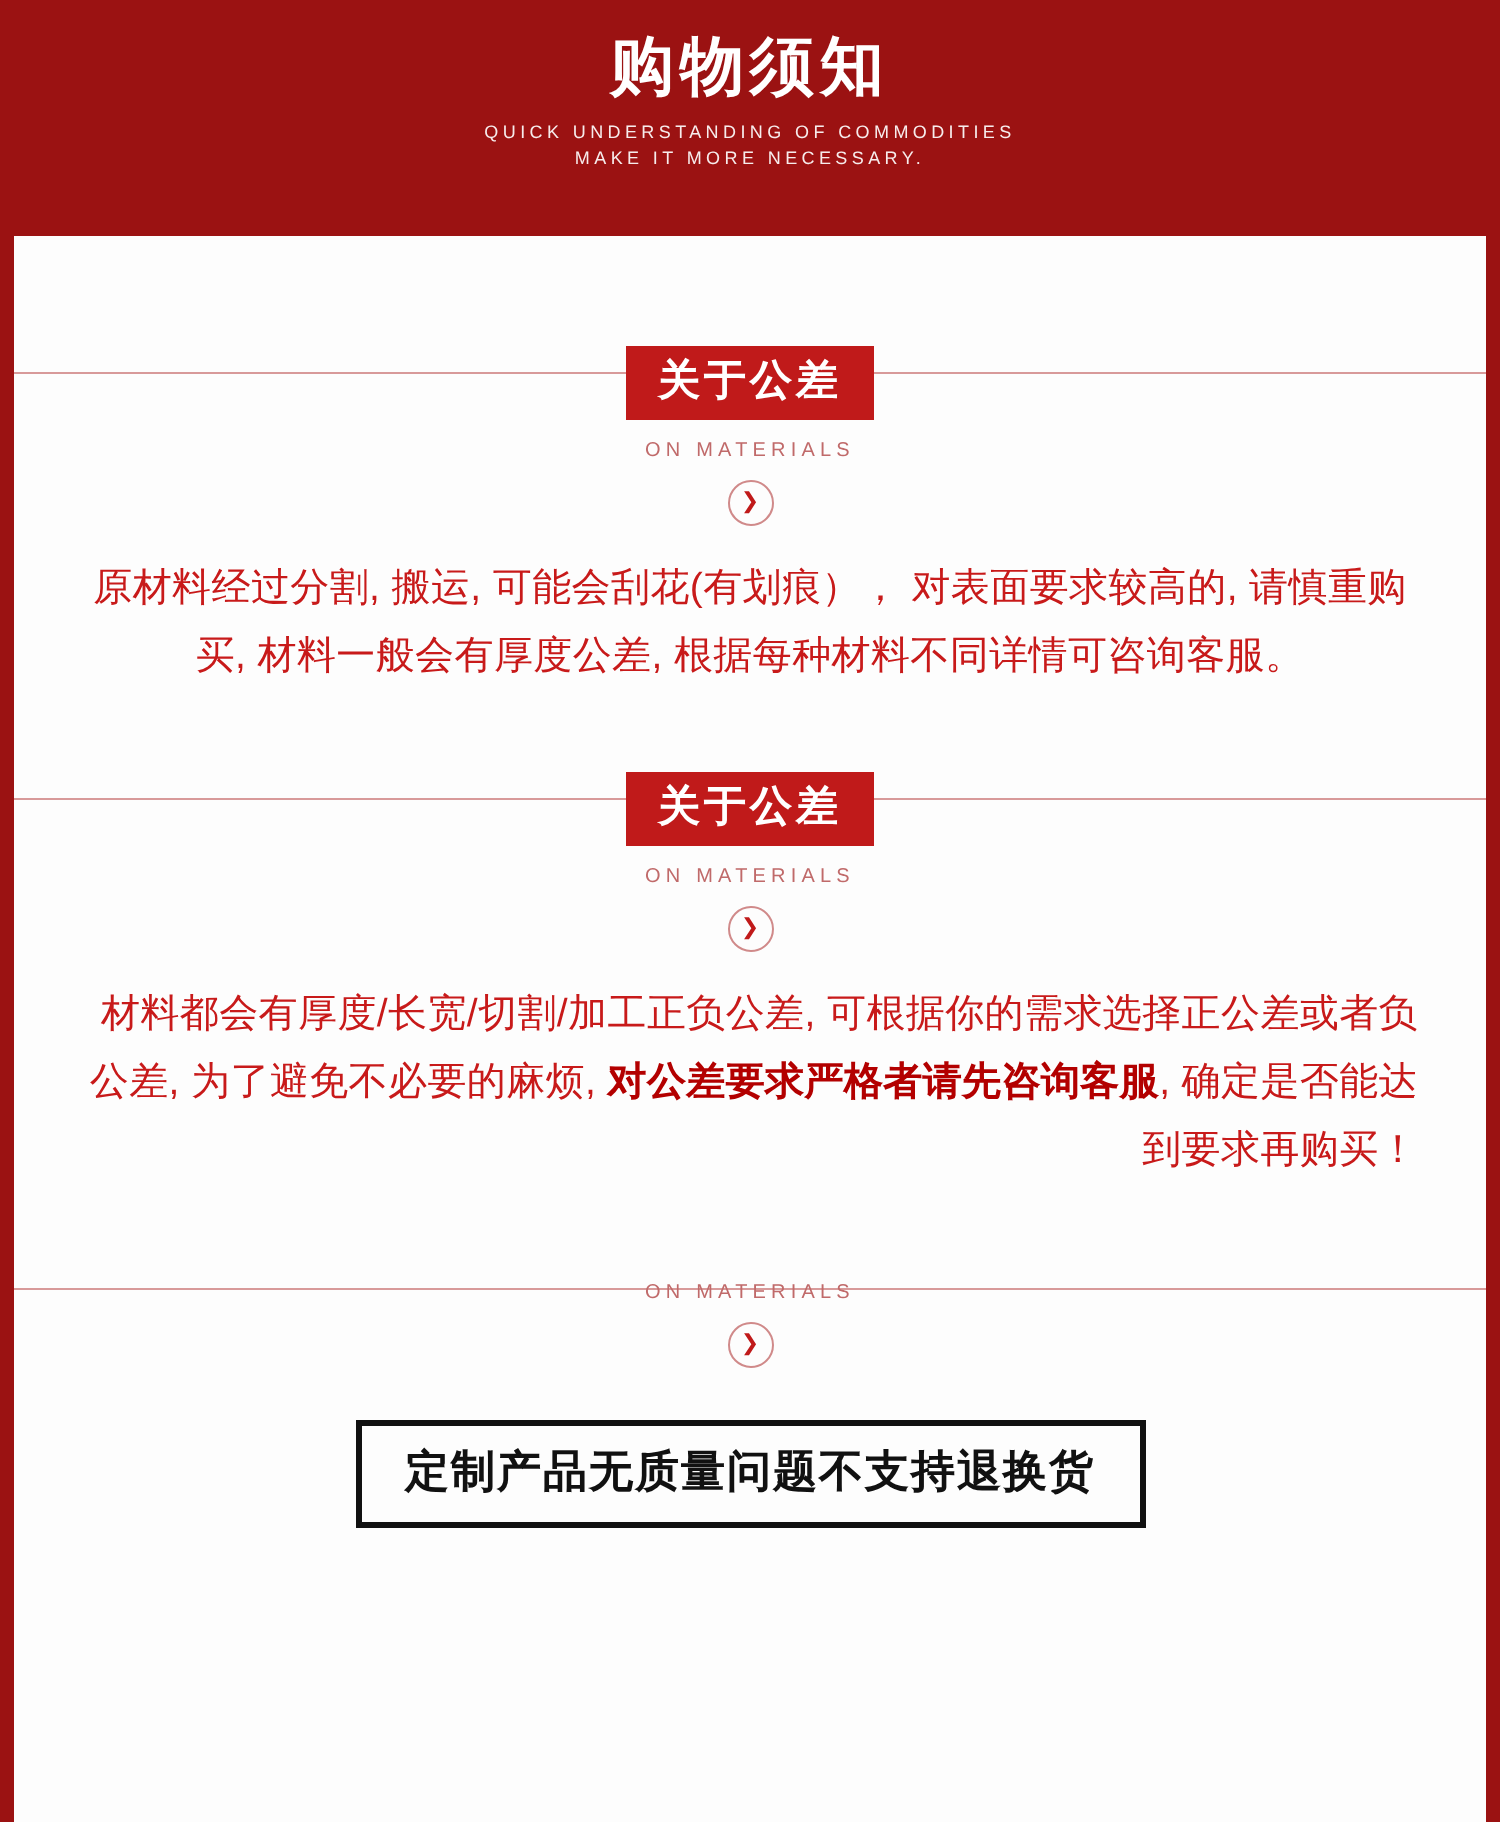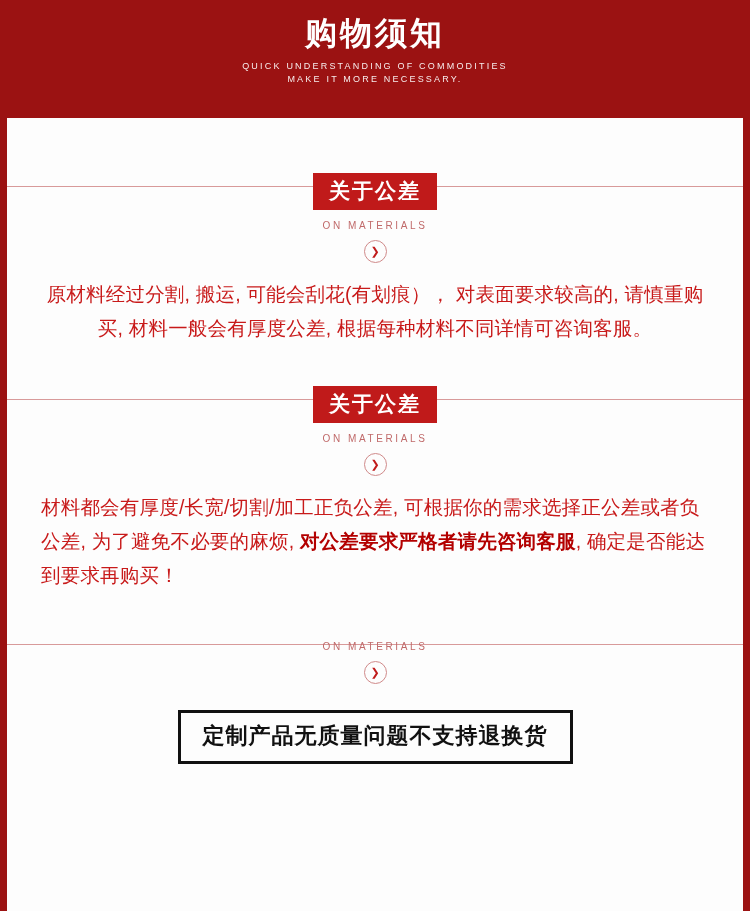--- a/index.html
+++ b/index.html
@@ -108,21 +108,21 @@
   }
   .body-text {
     text-align: center;
     font-size: 19.5px;
     line-height: 34px;
     color: #c81a1a;
     padding: 14px 28px 0 28px;
     letter-spacing: 0.2px;
   }
   .body-text.left {
-    text-align: left;
+    text-align: right;
     padding-left: 34px;
     padding-right: 34px;
   }
   .body-text b {
     font-weight: bold;
     color: #b30000;
   }
 
   
   .footer-wrap {

